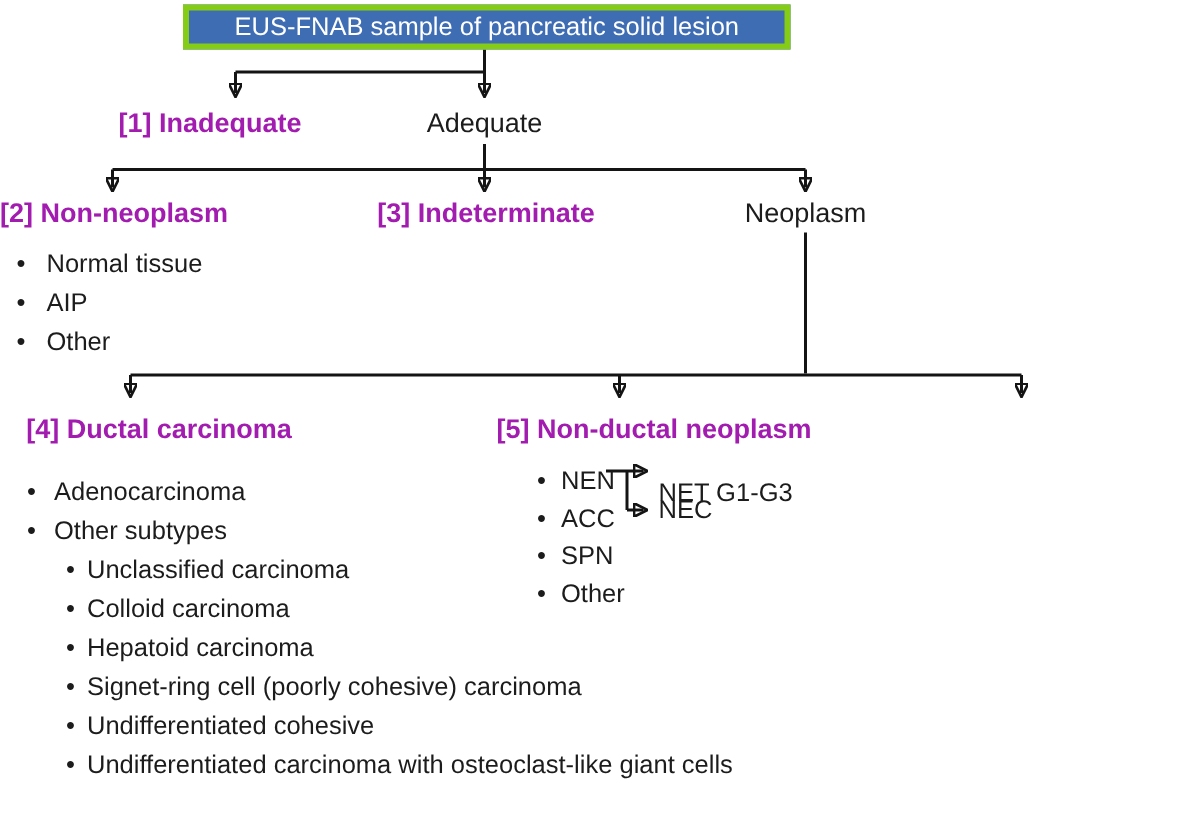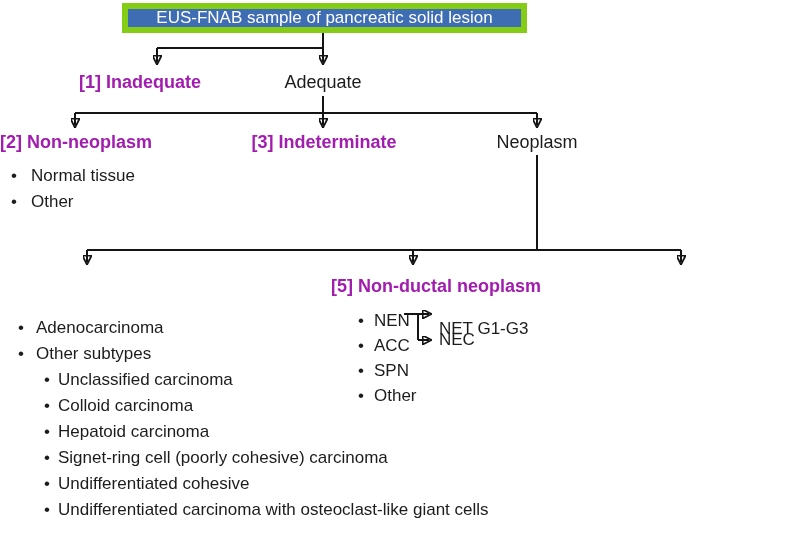--- a/index.html
+++ b/index.html
@@ -16,21 +16,21 @@
     color: #1c1c1c;
     overflow: hidden;
   }
   .rootbox {
     position: absolute;
     left: 122px;
     top: 3px;
     width: 405px;
     height: 30px;
     background: #3f6db4;
-    border: 6px solid #84cc16;
+    border: 4px solid #84cc16;
     box-sizing: border-box;
     color: #ffffff;
     font-size: 17px;
     display: flex;
     align-items: center;
     justify-content: center;
     white-space: nowrap;
   }
   svg.connectors {
     position: absolute;
@@ -138,23 +138,25 @@
 
   <div class="node red" id="node-inadequate">[1] Inadequate</div>
   <div class="node" id="node-adequate">Adequate</div>
 
   <div class="node red" id="node-non-neoplasm">[2] Non-neoplasm</div>
   <div class="node red" id="node-indeterminate">[3] Indeterminate</div>
   <div class="node" id="node-neoplasm">Neoplasm</div>
 
   <ul class="blist" id="list-non-neoplasm">
     <li>Normal tissue</li>
+    <li>AIP</li>
     <li>Other</li>
   </ul>
 
+  <div class="node red" id="node-ductal">[4] Ductal carcinoma</div>
   <div class="node red" id="node-non-ductal">[5] Non-ductal neoplasm</div>
 
   <ul class="blist" id="list-ductal">
     <li>Adenocarcinoma</li>
     <li>Other subtypes</li>
     <ul class="blist" id="list-ductal-sub">
       <li>Unclassified carcinoma</li>
       <li>Colloid carcinoma</li>
       <li>Hepatoid carcinoma</li>
       <li>Signet-ring cell (poorly cohesive) carcinoma</li>

